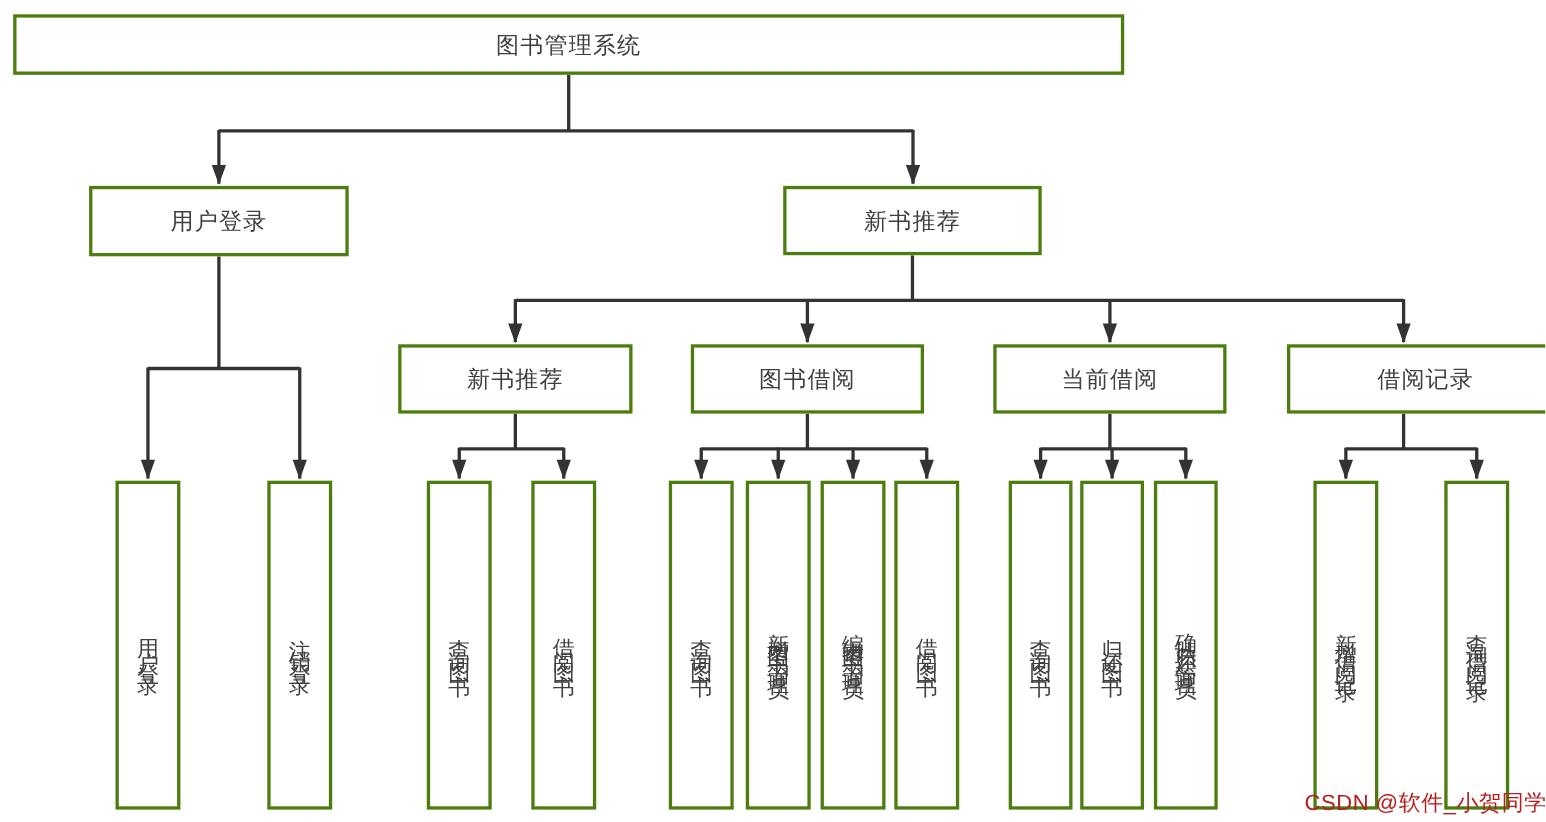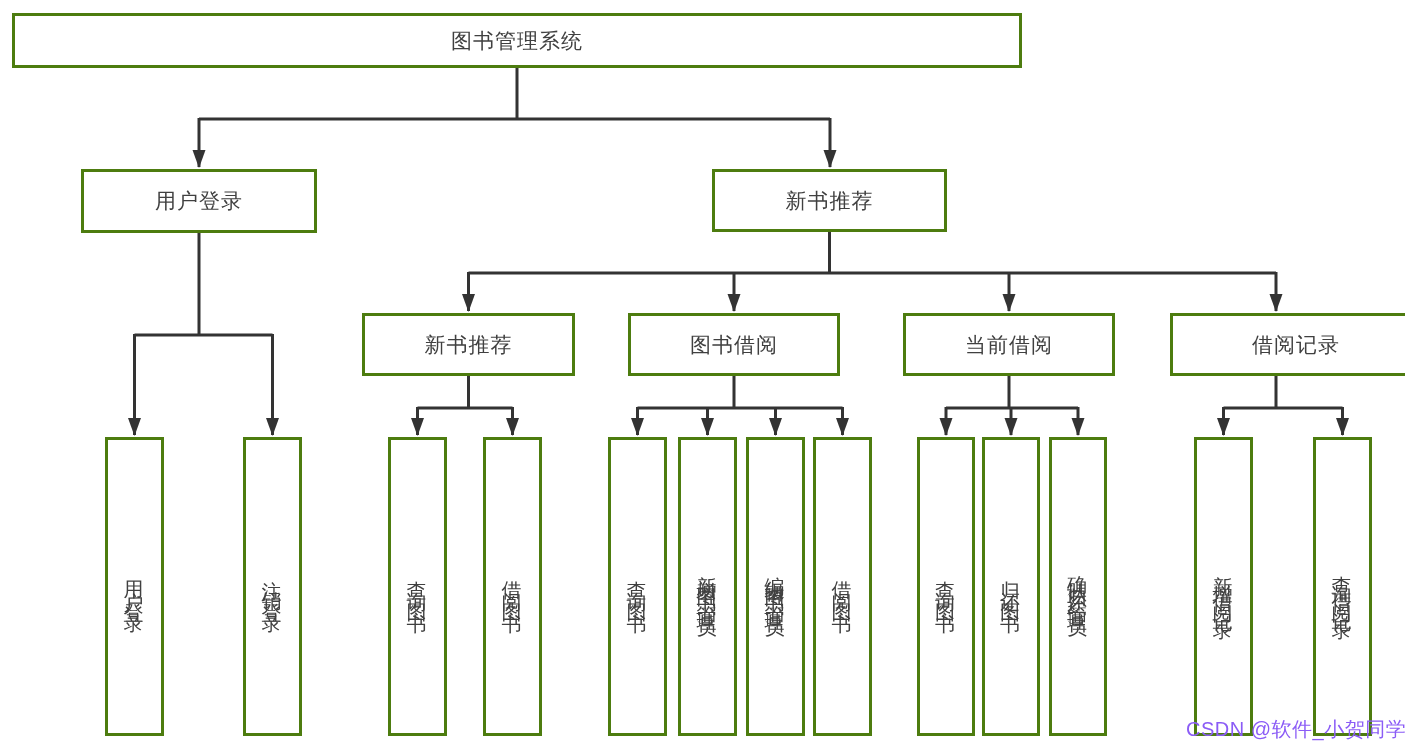--- a/index.html
+++ b/index.html
@@ -65,21 +65,21 @@
   #l-4b { left: 982px; width: 58px; }
   #l-4c { left: 1049px; width: 58px; }
   #l-5a { left: 1194px; }
   #l-5b { left: 1313px; }
 
   .watermark {
     position: absolute;
     left: 1186px;
     top: 716px;
     font-size: 20px;
-    color: #8b5cf6;
+    color: #b91c1c;
     letter-spacing: 0.5px;
     z-index: 5;
     white-space: nowrap;
   }
 </style>
 </head>
 <body>
 
 <div class="stage">
 

